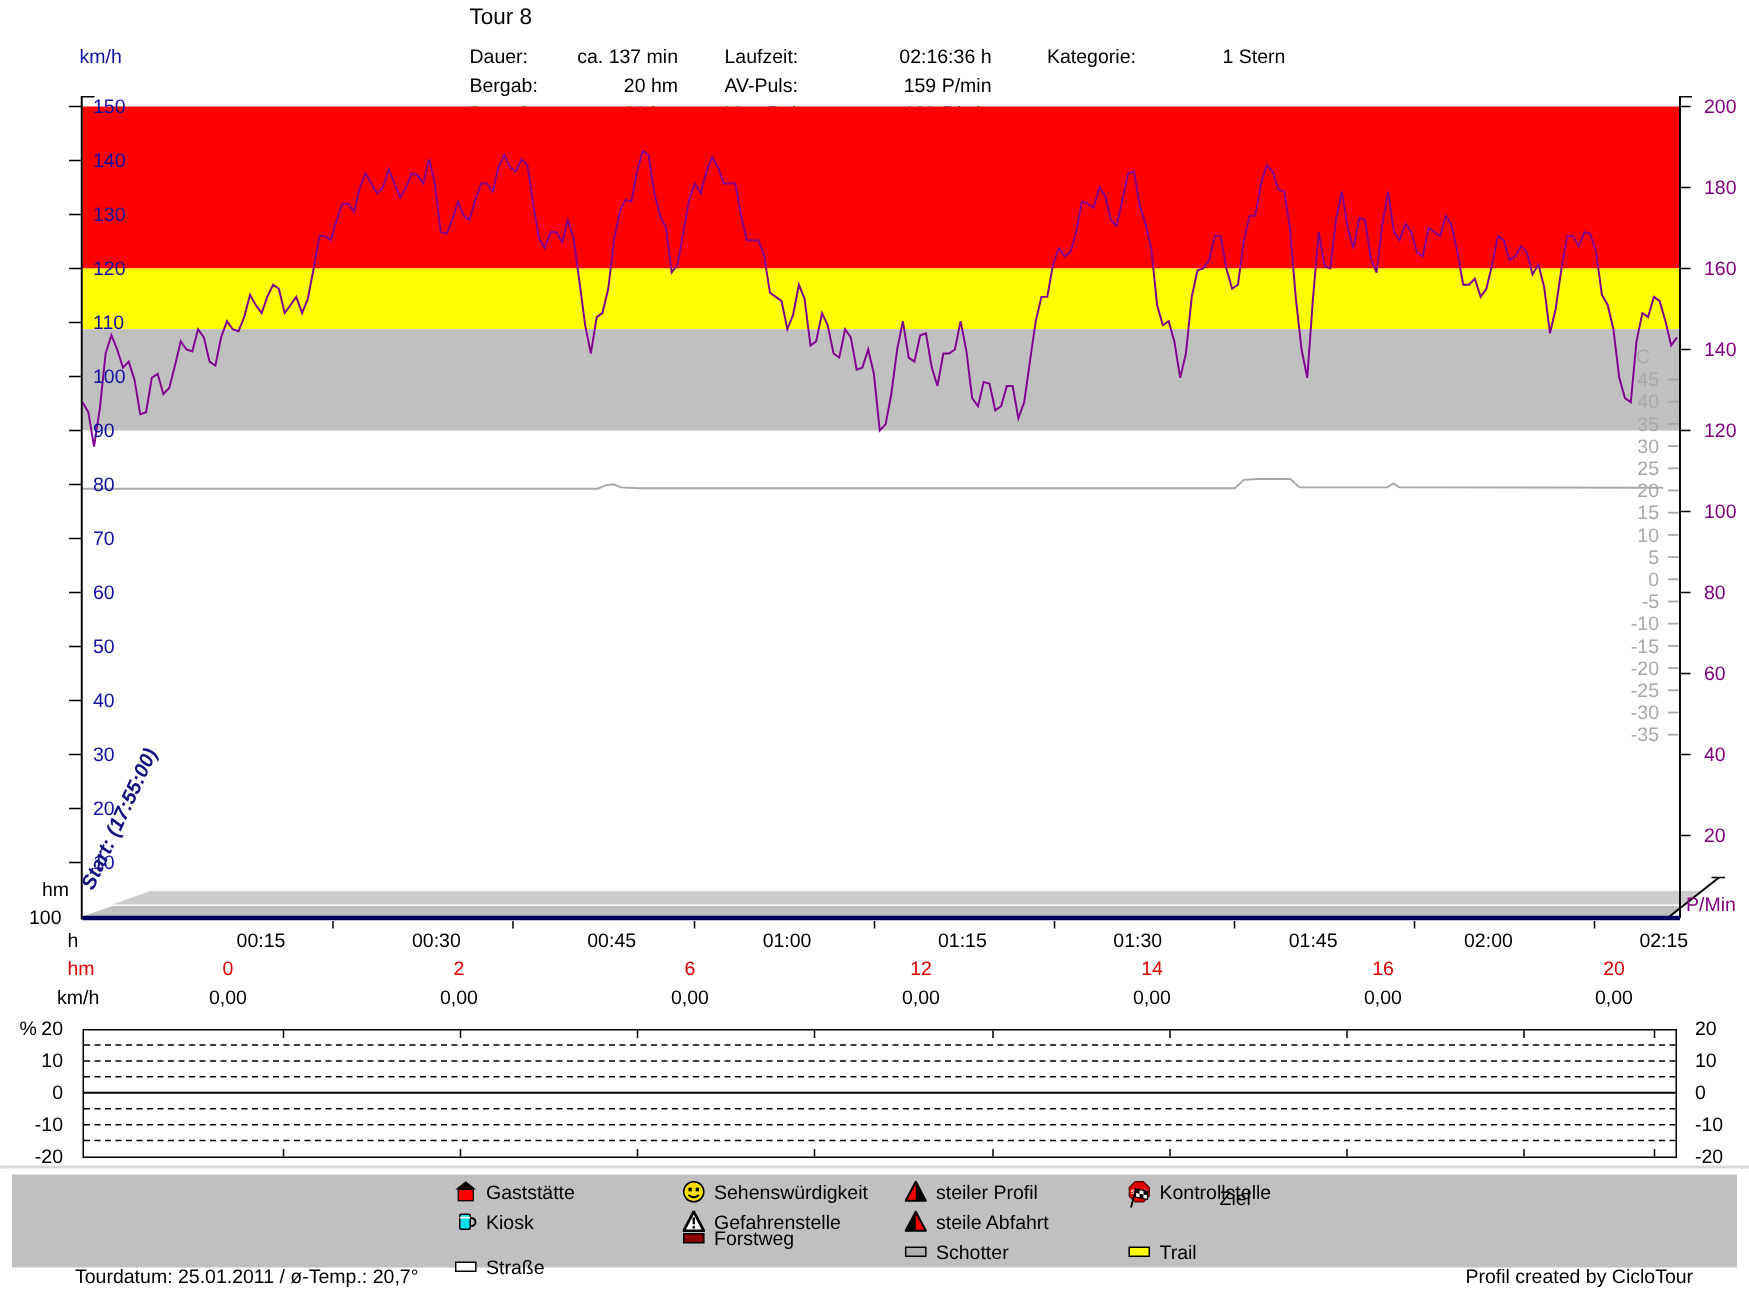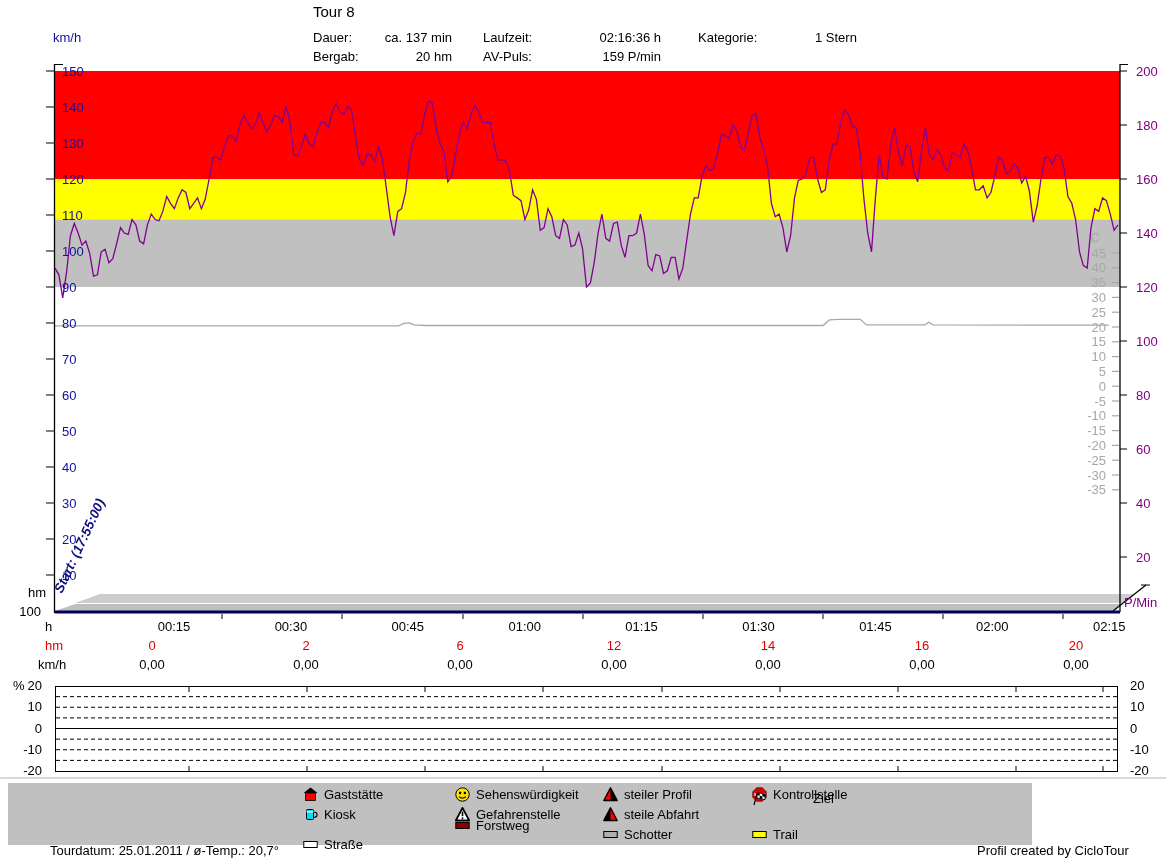--- a/index.html
+++ b/index.html
@@ -7,21 +7,21 @@
         font-family:"Liberation Sans",sans-serif;font-size:13px;color:#000;}
   .abs{position:absolute;white-space:nowrap;}
   .title{left:313px;top:3px;font-size:15px;font-weight:normal;}
   .kmh-unit{left:53px;top:30px;color:#0f0fa0;}
   .stat{position:absolute;font-size:13px;}
   .r1{top:30px}.r2{top:49px}.r3{top:68px}
   .s-l1{left:313px}.s-v1{left:360px;width:92px;text-align:right}
   .s-l2{left:483px}.s-v2{left:566px;width:95px;text-align:right}
   .s-l3{left:698px}.s-v3{left:815px}
   #chart-svg{position:absolute;left:0;top:0;}
-  .legend{position:absolute;left:8px;top:783px;width:1024px;height:62px;background:#c0c0c0;}
+  .legend{position:absolute;left:8px;top:783px;width:1150px;height:62px;background:#c0c0c0;}
   .leg-item{position:absolute;height:18px;display:flex;align-items:center;}
   .leg-item svg{display:block;margin-right:6px;}
   .leg-label{font-size:13px;}
   .footer-left{left:50px;top:843px;}
   .footer-right{left:977px;top:843px;}
 </style>
 </head>
 <body>
 
 <div class="page">

